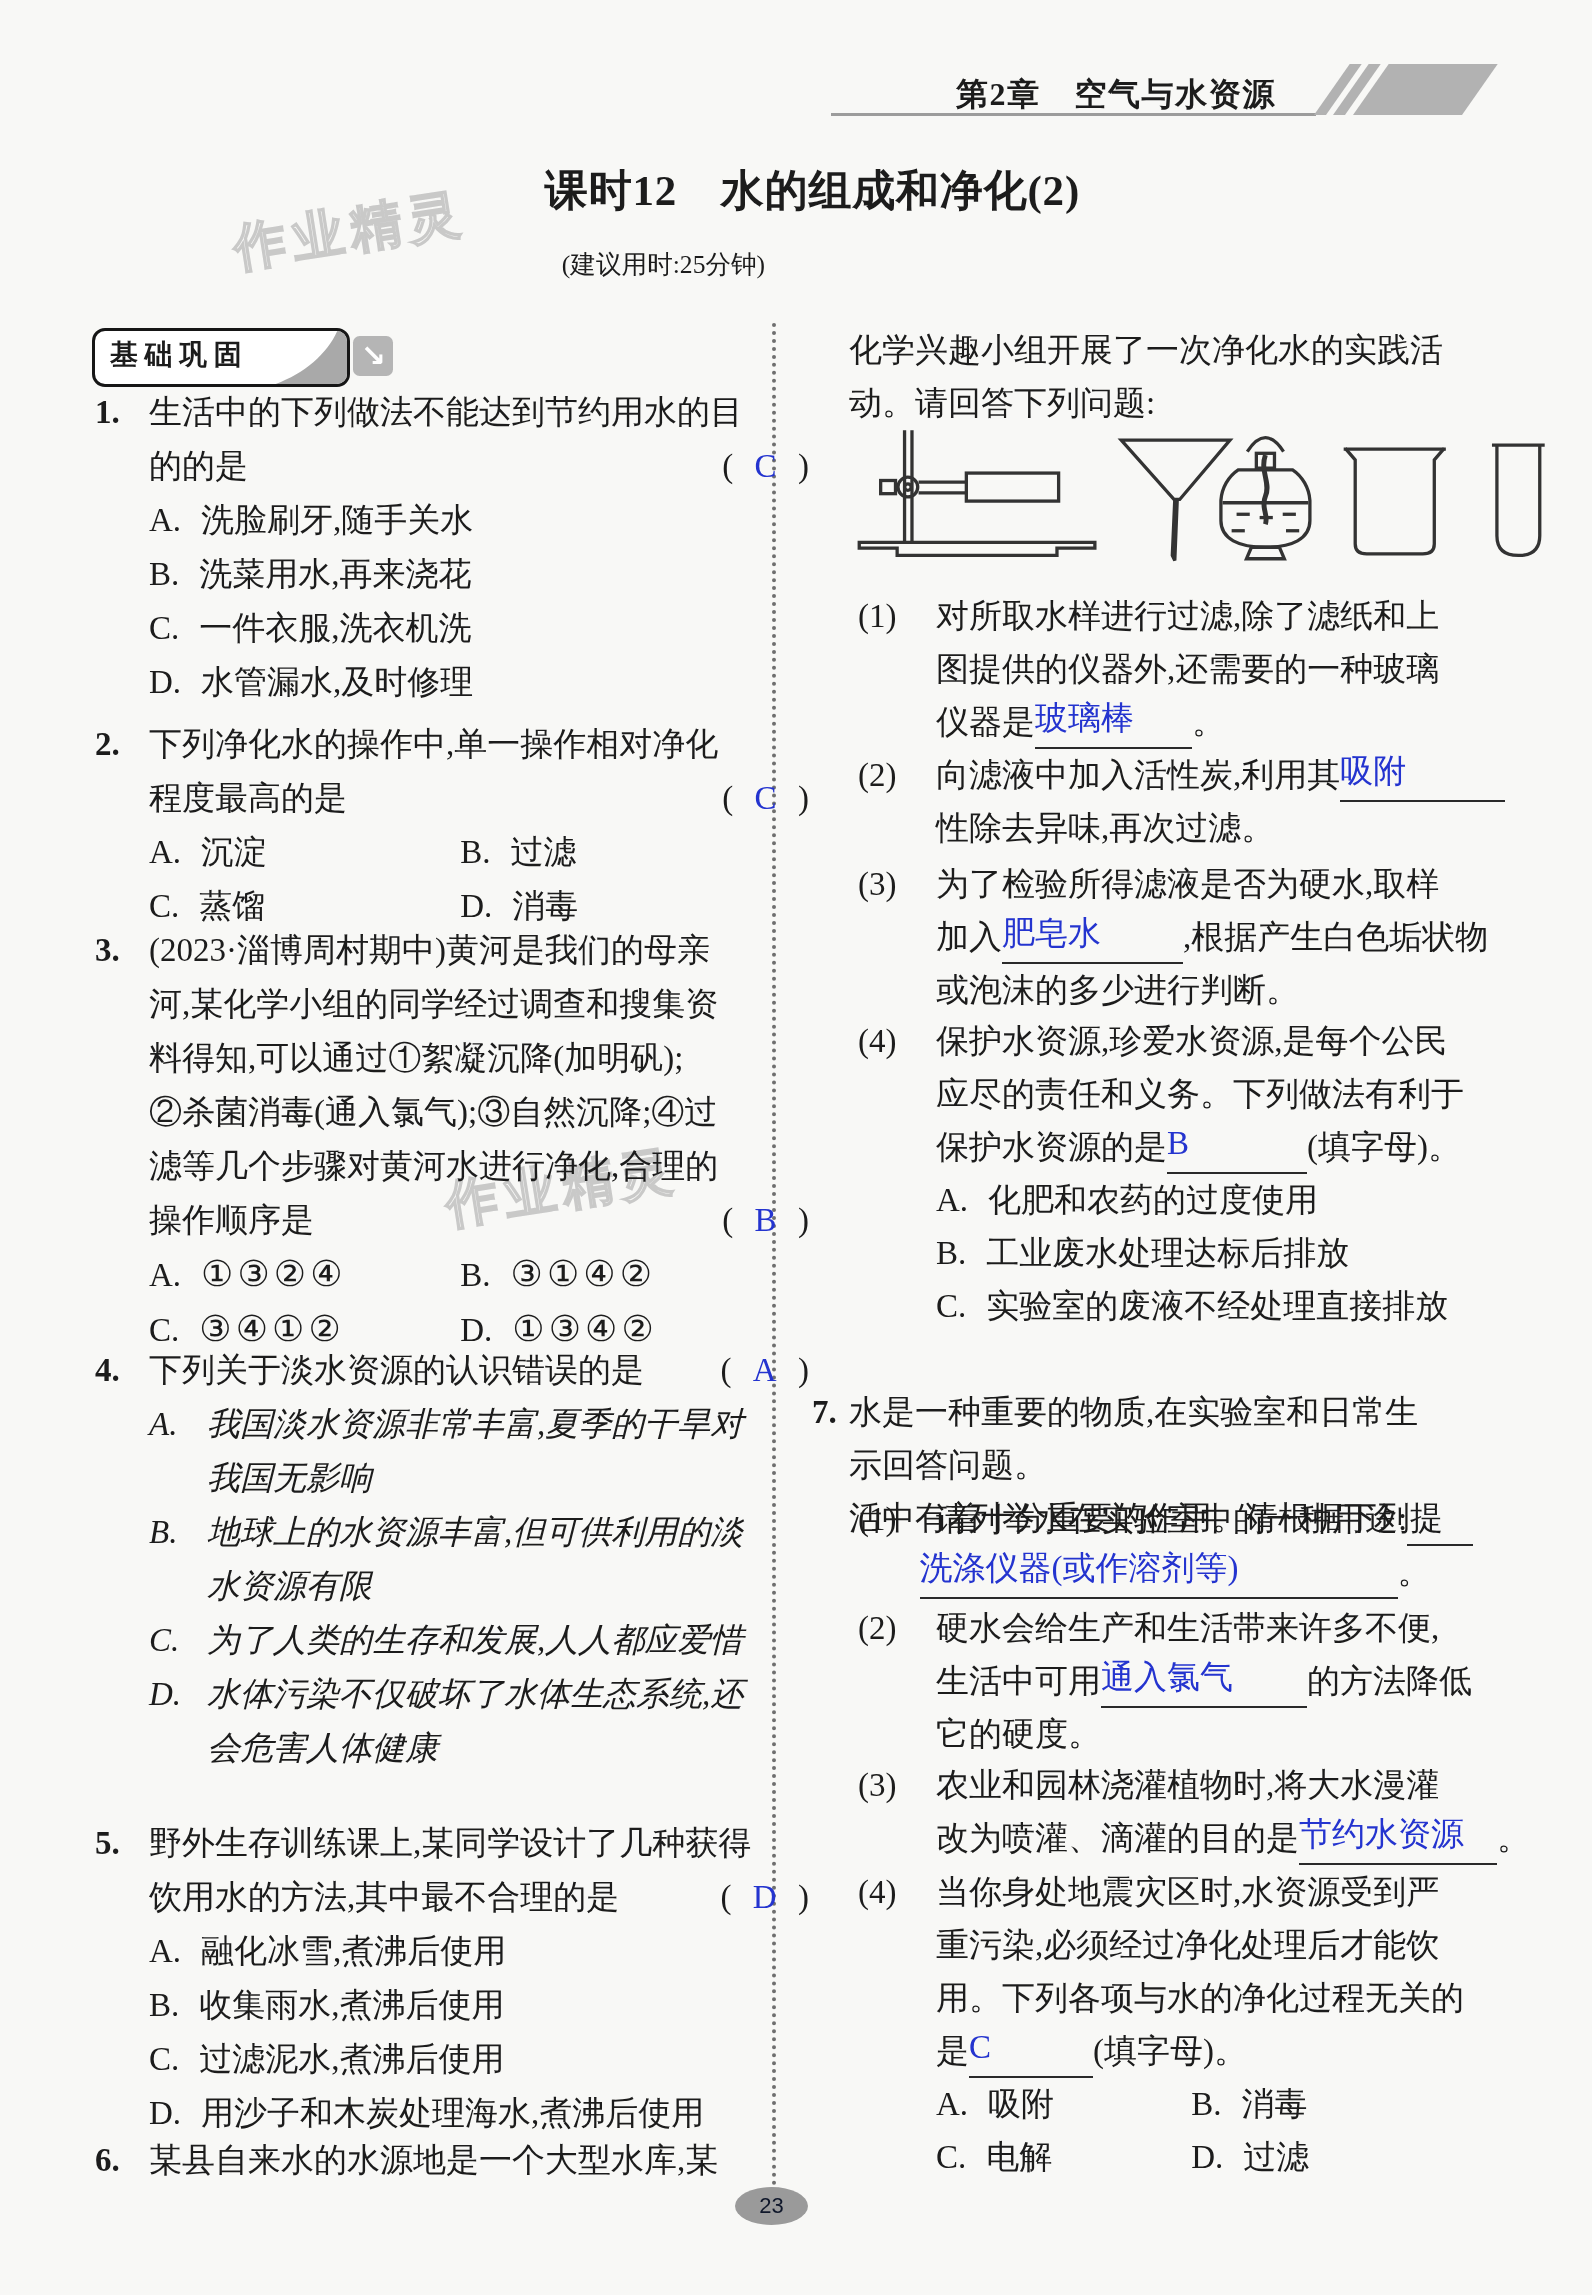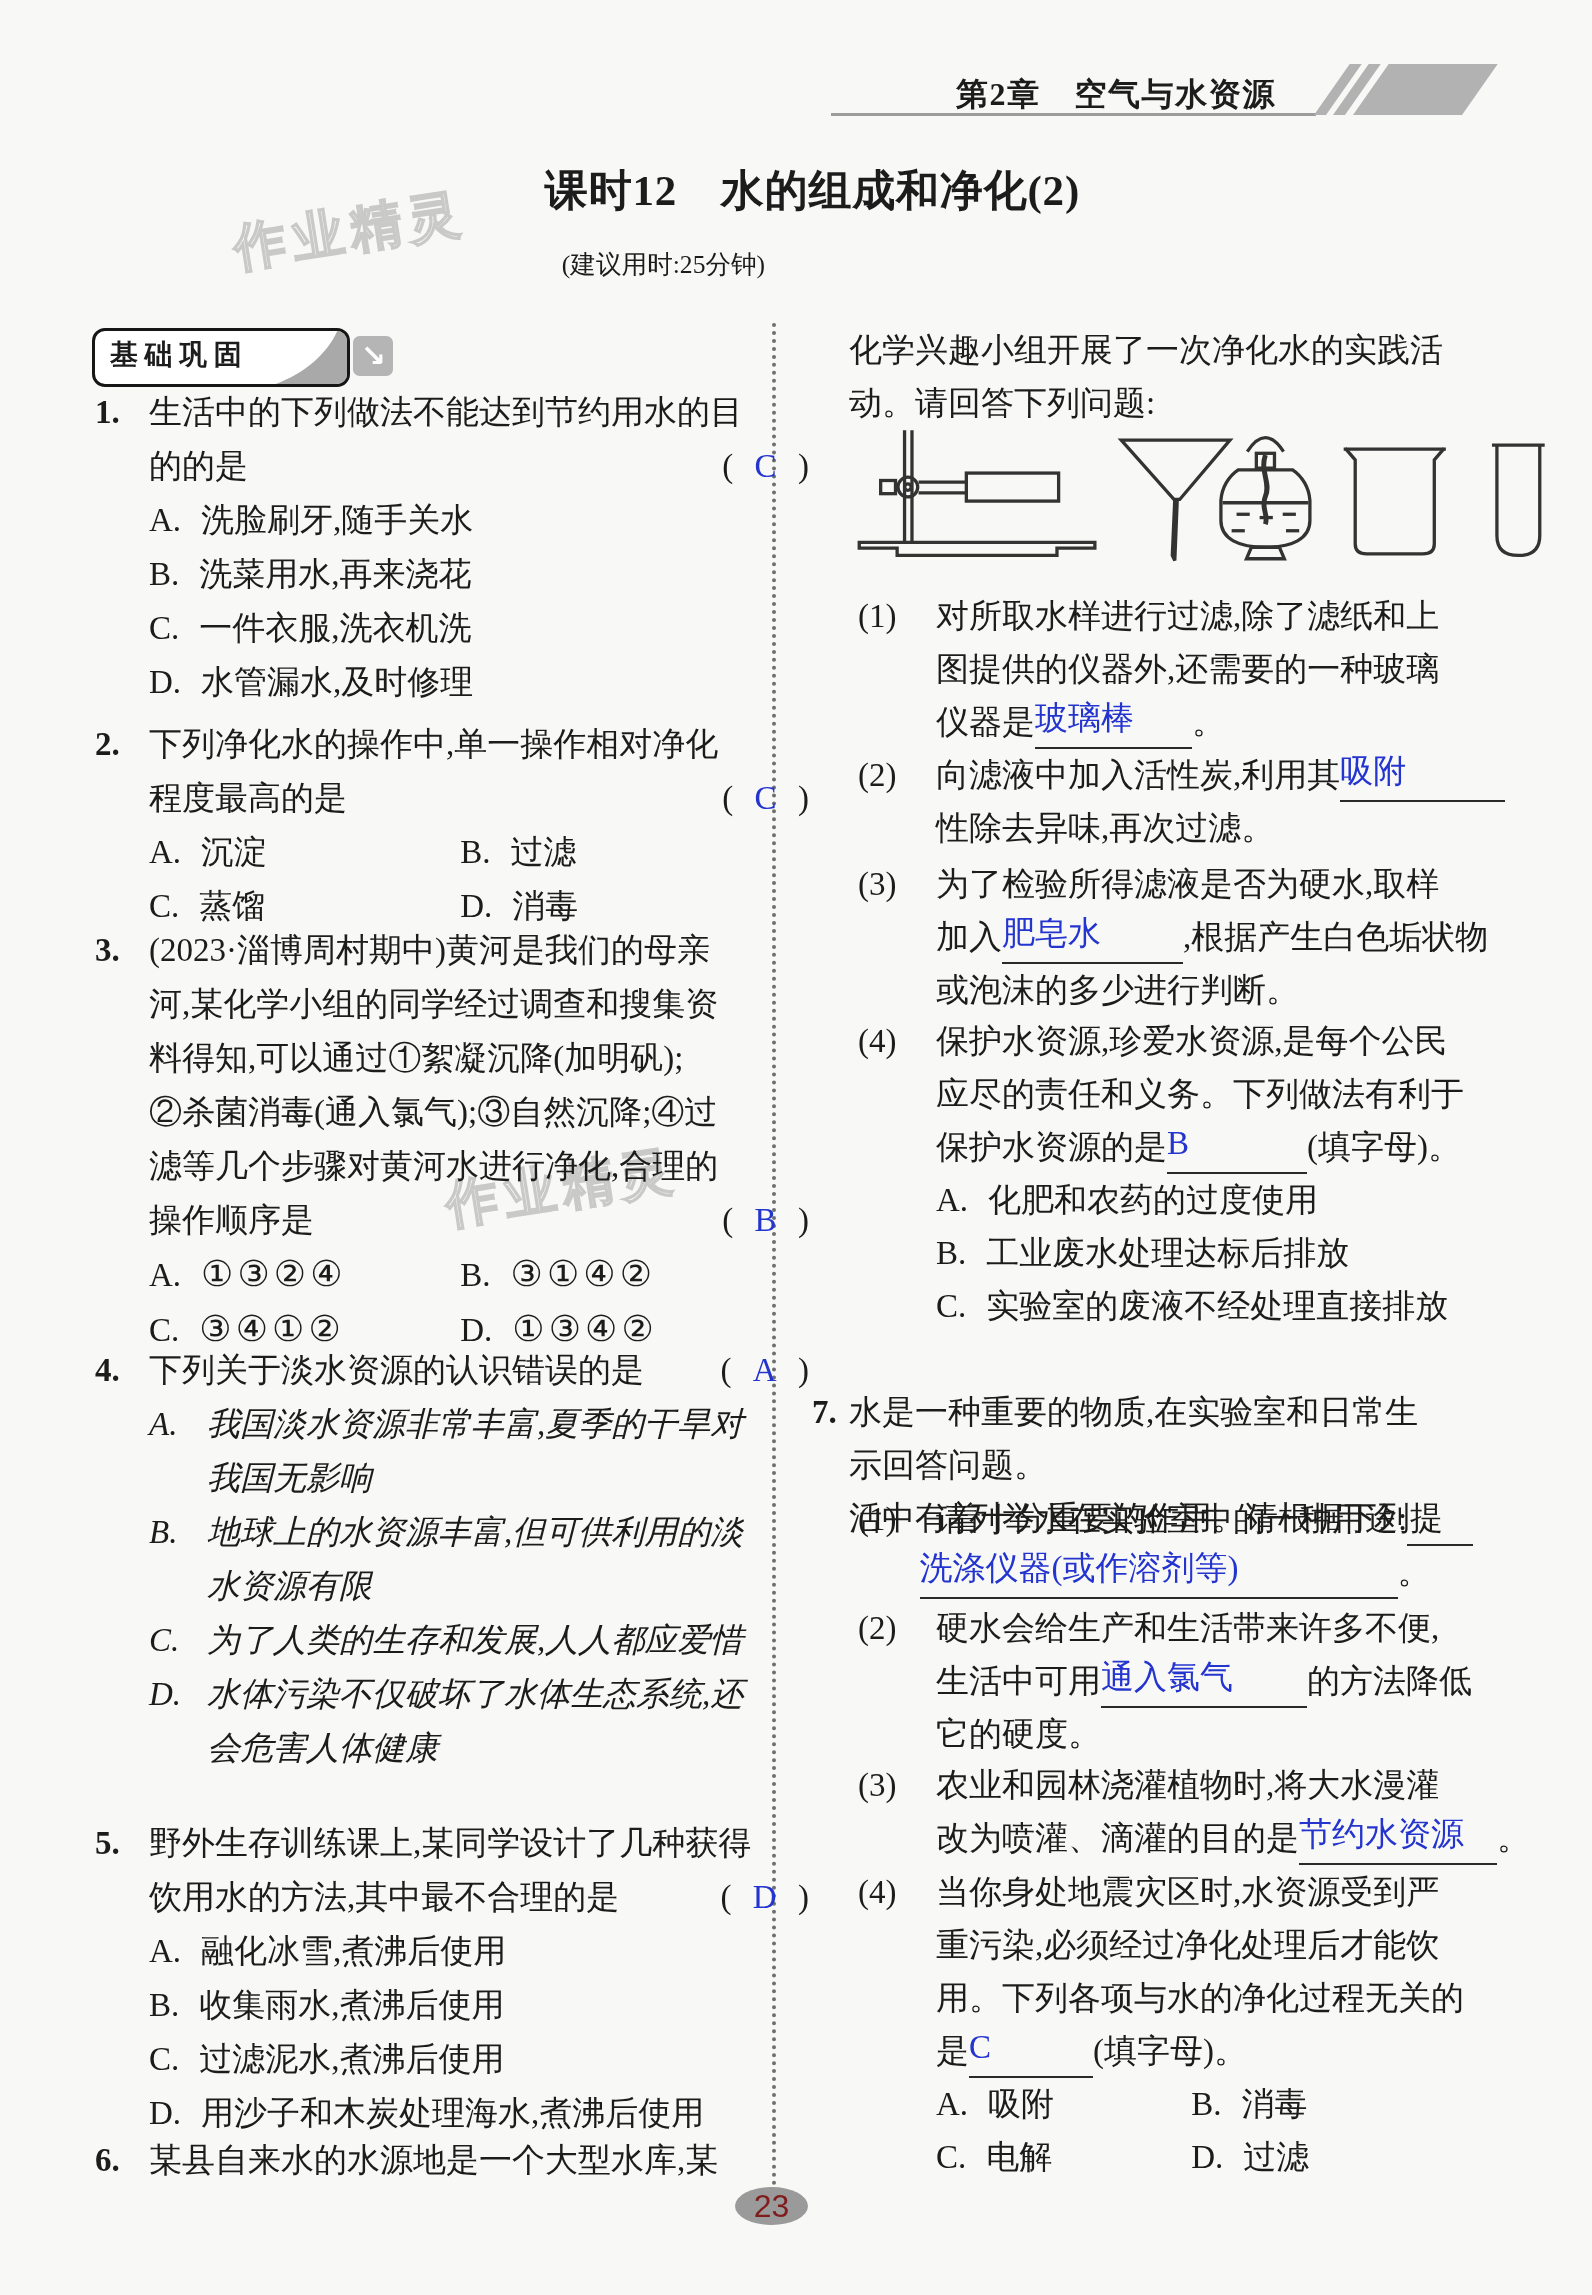--- a/index.html
+++ b/index.html
@@ -44,21 +44,21 @@
   .ocol300{display:inline-block;width:247px;}
   .circ{letter-spacing:4.1px;font-size:36px;}
   .mc{float:right;font-size:33px;}
   .mcl{color:#2434cf;padding:0 21.4px;}
   .blank{display:inline-block;border-bottom:2.5px solid #2a2a2a;height:48px;vertical-align:bottom;}
   .ansb{color:#2434cf;position:relative;top:-6.6px;display:inline-block;line-height:1.1;}
   
   .equip{position:absolute;left:849px;top:422px;}
   
   .pagenum{position:absolute;left:735px;top:2187px;width:73px;height:38px;background:#9a9a9a;border-radius:50%;
-    text-align:center;line-height:38px;font-size:32px;color:#7f1d1d;font-family:"Liberation Sans",sans-serif;}
+    text-align:center;line-height:38px;font-size:22px;color:#0f172a;font-family:"Liberation Sans",sans-serif;}
 </style>
 </head>
 <body>
 
 <div class="chapter-title">第2章　空气与水资源</div>
 <div class="chapter-line"></div>
 <div class="stripes">
   <div class="stripe s1"></div>
   <div class="stripe s2"></div>
   <div class="stripe s3"></div>

